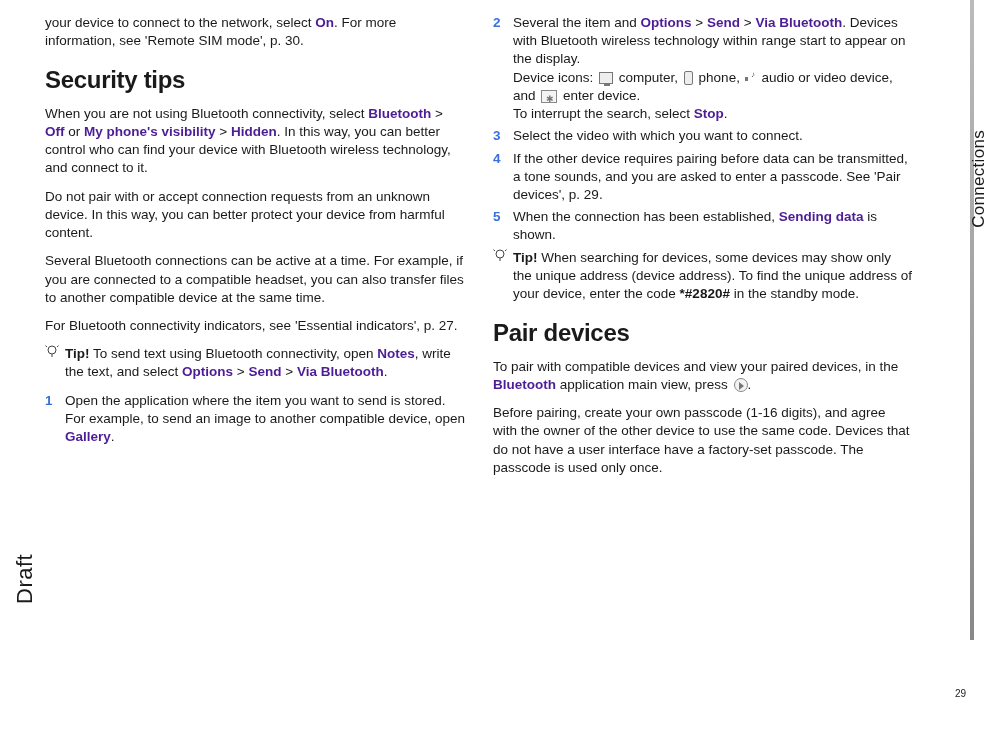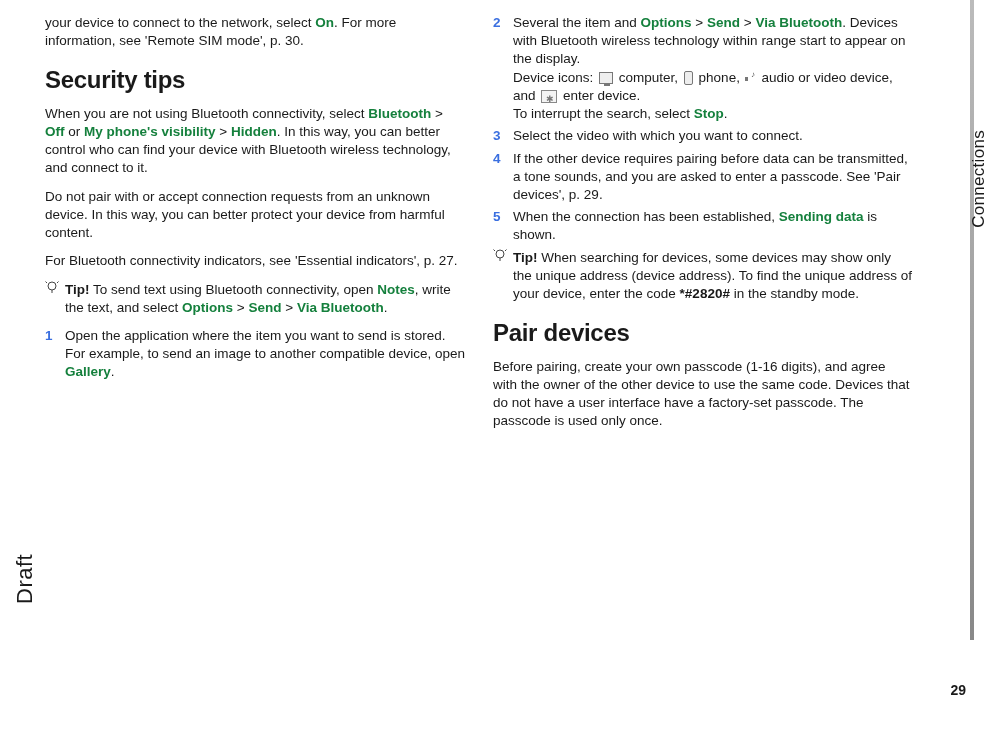--- a/index.html
+++ b/index.html
@@ -38,21 +38,21 @@
   .col {
     width: 420px;
   }
   .para { margin-bottom: 10px; }
   h2.section {
     font-size: 24px;
     font-weight: bold;
     margin: 14px 0 8px 0;
     letter-spacing: -0.3px;
   }
-  .bold-gray { color:#15803d; font-weight:bold; }
+  .bold-gray { color:#4c1d95; font-weight:bold; }
   .bold { font-weight:bold; }
   .list-item { display:flex; margin-bottom:4px; }
   .list-num { width:20px; flex:0 0 20px; font-weight:bold; }
   .num1 { color:#3a6fe0; }
   .num2 { color:#3a6fe0; }
   .num3 { color:#3a6fe0; }
   .num4 { color:#3a6fe0; }
   .num5 { color:#3a6fe0; }
   .tip { display:flex; margin-bottom:10px; margin-top:4px;}
   .tip-icon { width:20px; flex:0 0 20px; }
@@ -79,22 +79,22 @@
     right: 0;
     top: 0;
     width: 4px;
     height: 640px;
     background: linear-gradient(#bbb,#888);
   }
   .page-num {
     position:absolute;
     right: 18px;
     bottom: 34px;
-    font-weight:bold;
-    font-size:14px;
+    font-weight:normal;
+    font-size:10px;
   }
   .device-icon-box {
     display:inline-block;
     width:14px; height:12px;
     border:1px solid #777;
     vertical-align:middle;
     margin:0 2px;
     position:relative;
     background:#eee;
   }
@@ -131,20 +131,21 @@
 
       <h2 class="section">Security tips</h2>
 
       <p class="para">
         <span>When you are not using Bluetooth connectivity, select </span><span class="bold-gray">Bluetooth</span><span> &gt; </span><span class="bold-gray">Off</span><span> or </span><span class="bold-gray">My phone's visibility</span><span> &gt; </span><span class="bold-gray">Hidden</span><span>. In this way, you can better control who can find your device with Bluetooth wireless technology, and connect to it.</span>
       </p>
 
       <p class="para">Do not pair with or accept connection requests from an unknown device. In this way, you can better protect your device from harmful content.</p>
 
 
+      <p class="para">Several Bluetooth connections can be active at a time. For example, if you are connected to a compatible headset, you can also transfer files to another compatible device at the same time.</p>
       <p class="para">For Bluetooth connectivity indicators, see 'Essential indicators', p. 27.</p>
 
       <div class="tip">
         <span class="tip-icon">
           <svg width="14" height="14" viewBox="0 0 14 14">
               <circle cx="7" cy="5" r="4" fill="none" stroke="#444" stroke-width="1"></circle>
               <line x1="7" y1="9" x2="7" y2="12" stroke="#444" stroke-width="1"></line>
               <line x1="2" y1="2" x2="0.5" y2="0.5" stroke="#444"></line>
               <line x1="12" y1="2" x2="13.5" y2="0.5" stroke="#444"></line>
               <line x1="7" y1="0" x2="7" y2="-1" stroke="#444"></line>
@@ -206,20 +207,23 @@
               <line x1="12" y1="2" x2="13.5" y2="0.5" stroke="#444"></line>
             </svg>
         </span>
         <div>
           <span class="bold">Tip!</span><span> When searching for devices, some devices may show only the unique address (device address). To find the unique address of your device, enter the code </span><span class="bold">*#2820#</span><span> in the standby mode.</span>
         </div>
       </div>
 
       <h2 class="section">Pair devices</h2>
 
+      <p class="para">
+        <span>To pair with compatible devices and view your paired devices, in the </span><span class="bold-gray">Bluetooth</span><span> application main view, press </span><span class="nav-icon"></span><span>.</span>
+      </p>
 
       <p class="para">Before pairing, create your own passcode (1-16 digits), and agree with the owner of the other device to use the same code. Devices that do not have a user interface have a factory-set passcode. The passcode is used only once.</p>
 
     </div>
   </div>
 </div>
 
 <div class="right-tab">
   <div class="right-tab-bar"></div>
   <div class="right-tab-label">Connections</div>

